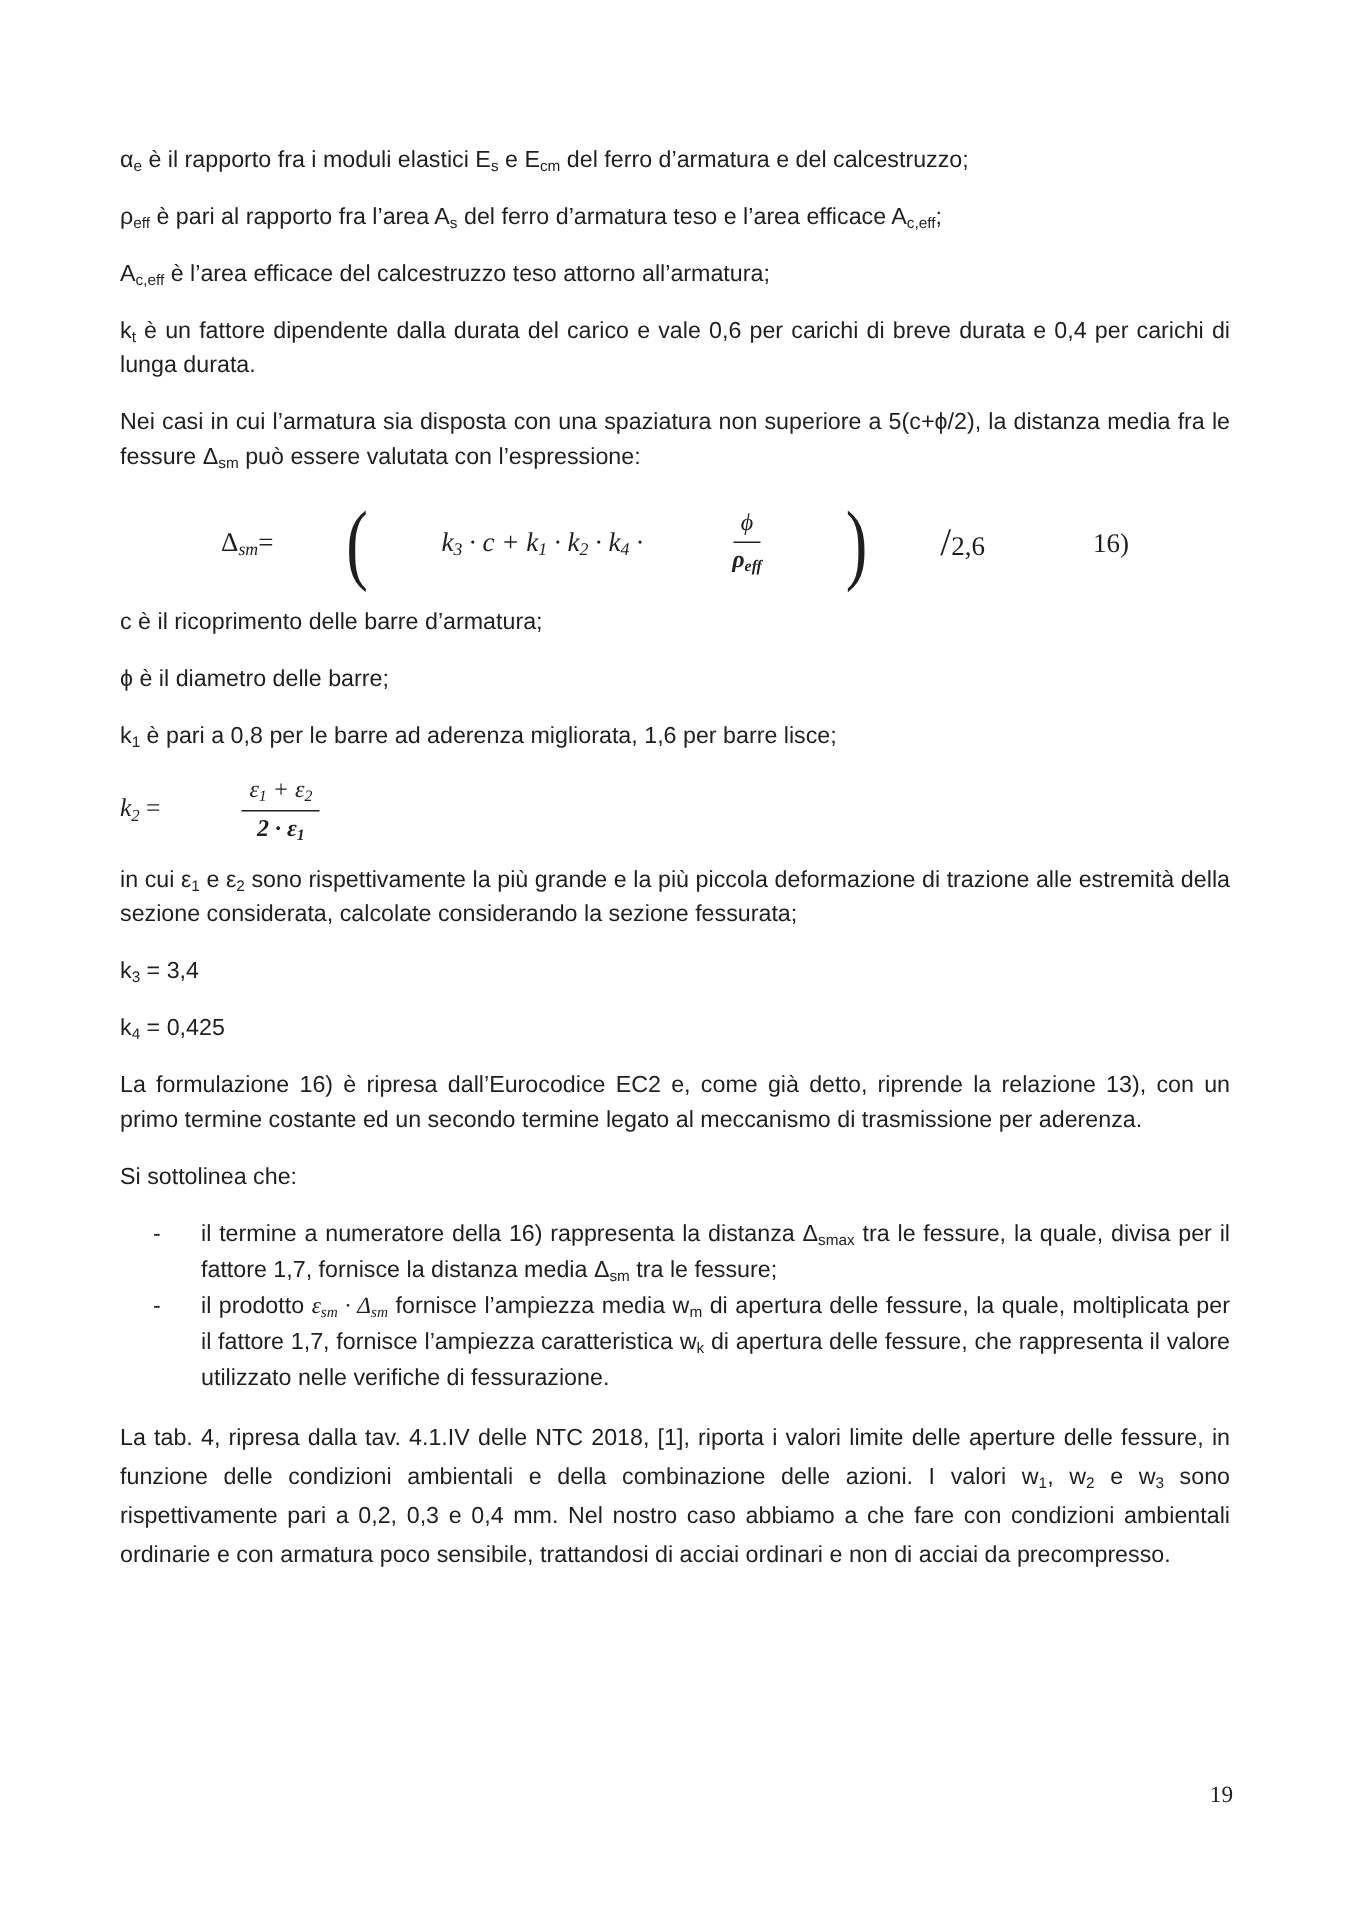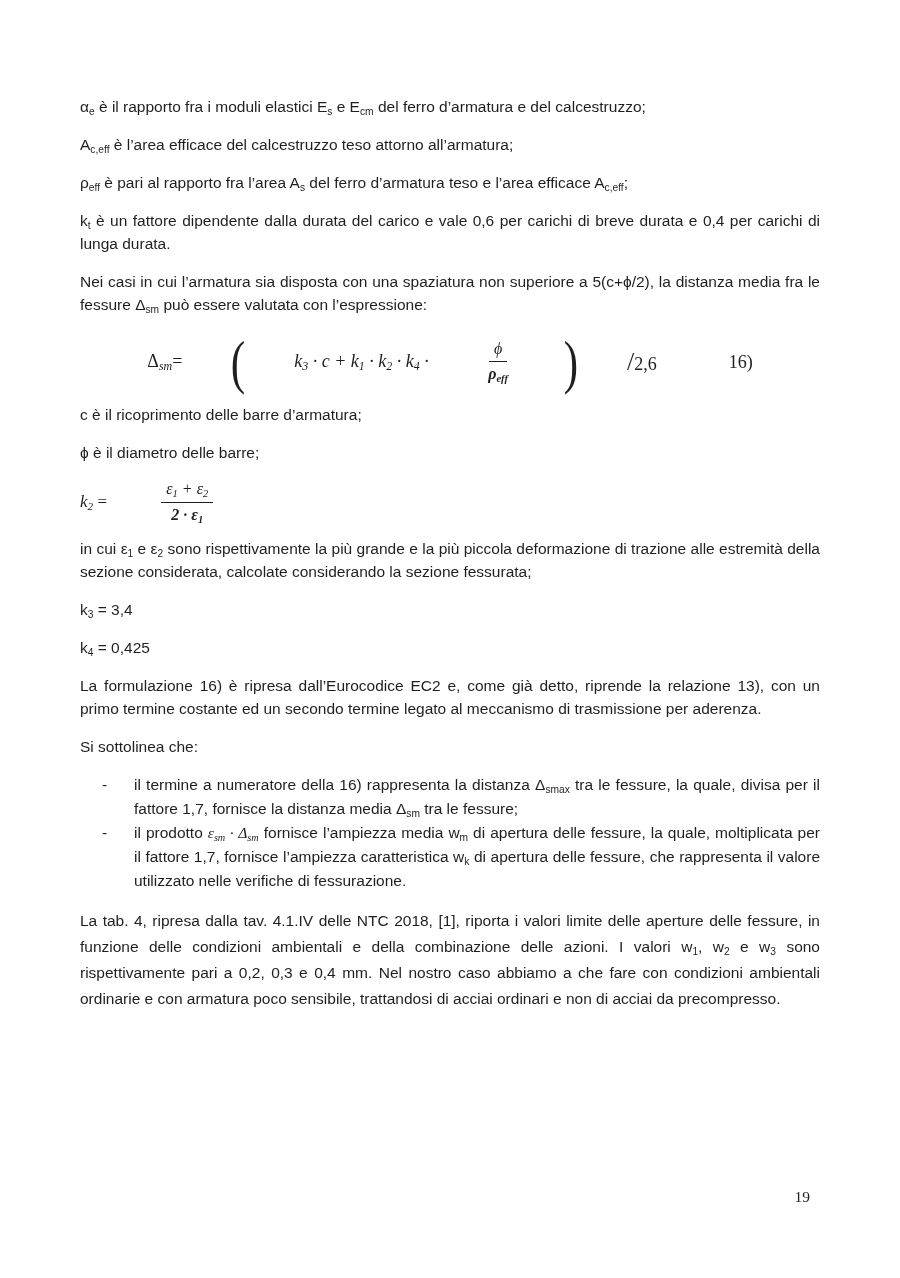--- a/index.html
+++ b/index.html
@@ -109,54 +109,55 @@
     width: 54px;
     padding-left: 22px;
   }
   .btext {
     flex: 1;
     text-align: justify;
   }
   .pagenum {
     position: absolute;
     top: 1185px;
-    right: 90px;
+    right: 78px;
     font-family: "Liberation Serif", serif;
     font-size: 15.5px;
     line-height: 23px;
     color: #1f1f1f;
   }
 </style>
 </head>
 <body>
 
 <div class="page">
   <div class="content">
 
     <p class="para"><span>α</span><span class="sub">e</span><span> è il rapporto fra i moduli elastici E</span><span class="sub">s</span><span> e E</span><span class="sub">cm</span><span> del ferro d’armatura e del calcestruzzo;</span></p>
+    <p class="para"><span>ρ</span><span class="sub">eff</span><span> è pari al rapporto fra l’area A</span><span class="sub">s</span><span> del ferro d’armatura teso e l’area efficace A</span><span class="sub">c,eff</span><span>;</span></p>
     <p class="para"><span>A</span><span class="sub">c,eff</span><span> è l’area efficace del calcestruzzo teso attorno all’armatura;</span></p>
-    <p class="para"><span>ρ</span><span class="sub">eff</span><span> è pari al rapporto fra l’area A</span><span class="sub">s</span><span> del ferro d’armatura teso e l’area efficace A</span><span class="sub">c,eff</span><span>;</span></p>
     <p class="para"><span>k</span><span class="sub">t</span><span> è un fattore dipendente dalla durata del carico e vale 0,6 per carichi di breve durata e 0,4 per carichi di lunga durata.</span></p>
     <p class="para"><span>Nei casi in cui l’armatura sia disposta con una spaziatura non superiore a 5(c+ϕ/2), la distanza media fra le fessure Δ</span><span class="sub">sm</span><span> può essere valutata con l’espressione:</span></p>
 
     <div class="formula f16">
       <span><span class="r">Δ</span><span class="isub">sm</span><span class="r">=</span></span>
       <span class="bigparen">(</span>
       <span><span class="i">k</span><span class="isub">3</span><span class="i"> · c + k</span><span class="isub">1</span><span class="i"> · k</span><span class="isub">2</span><span class="i"> · k</span><span class="isub">4</span><span class="i"> · </span></span>
       <span class="frac">
         <span class="num"><span class="i">ϕ</span></span>
         <span class="den"><span class="i">ρ</span><span class="isub">eff</span></span>
       </span>
       <span class="bigparen">)</span>
       <span><span class="fslash">/</span><span class="r">2,6</span></span>
       <span class="flabel r">16)</span>
     </div>
 
     <p class="para"><span>c è il ricoprimento delle barre d’armatura;</span></p>
     <p class="para"><span>ϕ è il diametro delle barre;</span></p>
+    <p class="para"><span>k</span><span class="sub">1</span><span> è pari a 0,8 per le barre ad aderenza migliorata, 1,6 per barre lisce;</span></p>
 
     <div class="formula fk2">
       <span><span class="i">k</span><span class="isub">2</span><span class="r"> = </span></span>
       <span class="frac">
         <span class="num"><span class="i">ε</span><span class="isub">1</span><span class="i"> + ε</span><span class="isub">2</span></span>
         <span class="den"><span class="i">2 · ε</span><span class="isub">1</span></span>
       </span>
     </div>
 
     <p class="para"><span>in cui ε</span><span class="sub">1</span><span> e ε</span><span class="sub">2</span><span> sono rispettivamente la più grande e la più piccola deformazione di trazione alle estremità della sezione considerata, calcolate considerando la sezione fessurata;</span></p>

